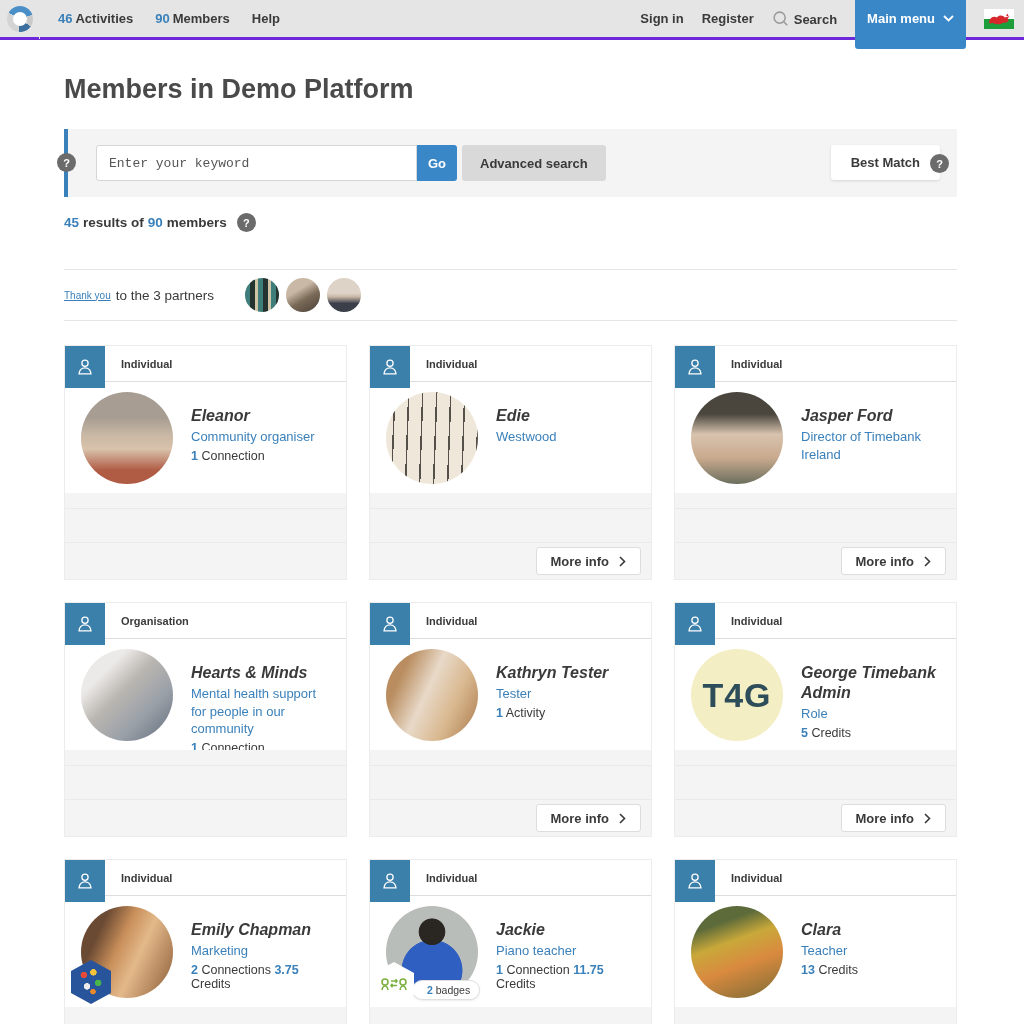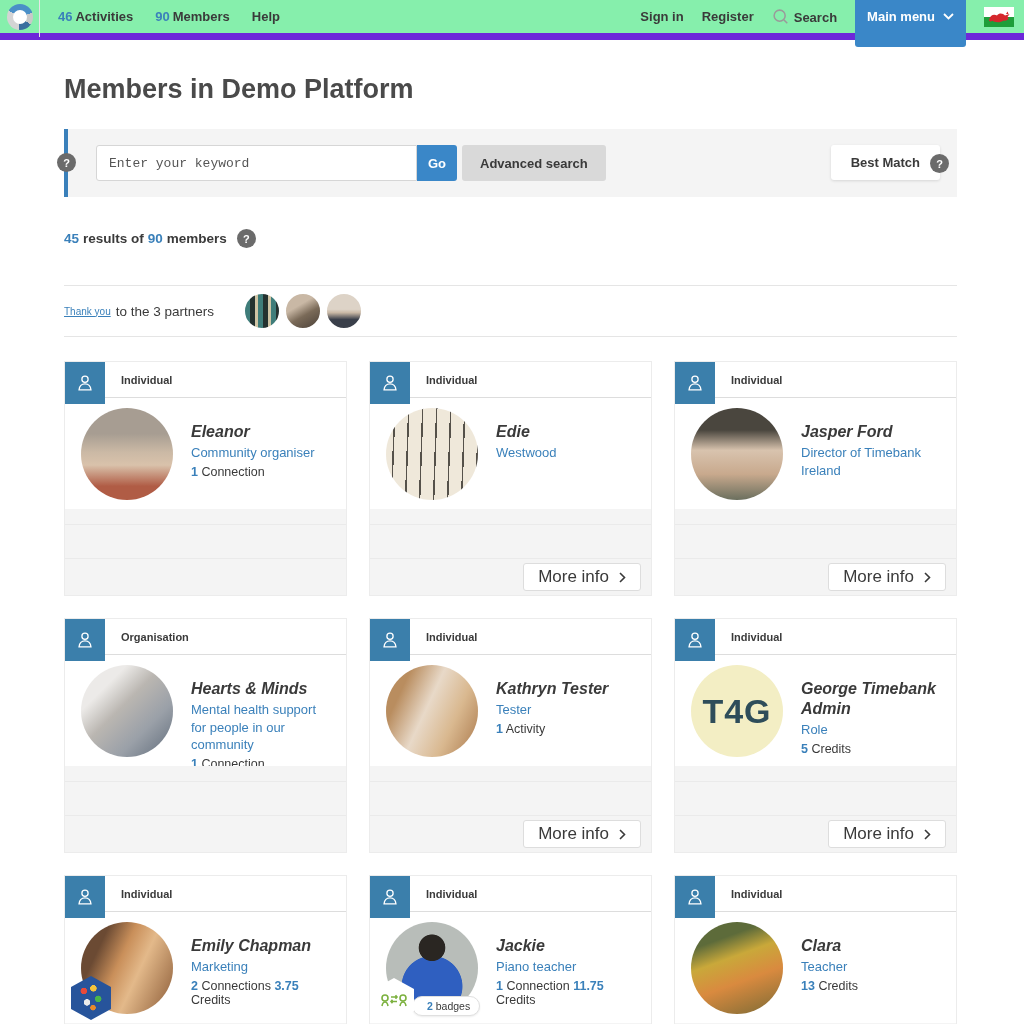--- a/index.html
+++ b/index.html
@@ -1,20 +1,20 @@
 <!DOCTYPE html>
 <html><head>
 <meta charset="utf-8">
 <style>
   * { margin:0; padding:0; box-sizing:border-box; }
   html,body { width:1024px; height:1024px; overflow:hidden; background:#fff;
     font-family:"Liberation Sans", sans-serif; color:#3a3a3a; }
 
   
-  .navbar { height:40px; display:flex; align-items:center; border-bottom:7px solid #6d28d9; background:#86efac; }
+  .navbar { height:40px; display:flex; align-items:center; border-bottom:3px solid #6d28d9; background:#e5e5e5; }
   .logo-wrap { width:40px; height:40px; display:flex; align-items:center; justify-content:center; border-right:1px solid #e6e6e6; }
   .logo { width:26px; height:26px; border-radius:50%;
     background:conic-gradient(from 300deg,#4a8fc7 0 130deg,#c9c9c9 130deg 185deg,#3a6f9f 185deg 245deg,#d4d4d4 245deg 360deg);
     display:flex; align-items:center; justify-content:center; }
   .logo .hole { width:14px; height:14px; border-radius:50%; background:#fff; }
   .nav-left { display:flex; gap:22px; margin-left:18px; }
   .nav-link { font-size:13px; font-weight:700; color:#3a3a3a; cursor:pointer; white-space:nowrap; }
   .nav-link .num { color:#3a80ba; margin-right:3px; }
   .nav-right { margin-left:auto; display:flex; align-items:center; gap:18px; padding-right:10px; }
   .search-ico { width:17px; height:17px; }
@@ -38,21 +38,21 @@
   .kw-input::placeholder { color:#555; opacity:1; }
   .btn-go { height:36px; width:40px; background:#3a87c8; color:#fff; border:none; border-radius:0 3px 3px 0;
     font-size:13px; font-weight:700; cursor:pointer; }
   .btn-adv { height:36px; margin-left:5px; background:#d9d9d9; color:#3a3a3a; border:none; border-radius:3px;
     font-size:13px; font-weight:700; padding:0 18px; cursor:pointer; }
   .best-match { position:absolute; right:17px; top:16px; background:#fff; border-radius:3px;
     box-shadow:0 1px 3px rgba(0,0,0,.12); font-size:13px; font-weight:700; padding:10px 20px; cursor:pointer; }
   .best-help { position:absolute; right:-9px; top:9px; }
 
   
-  .results-line { margin-top:32px; font-size:13.5px; font-weight:600; display:flex; align-items:center; gap:4px; }
+  .results-line { margin-top:16px; font-size:13.5px; font-weight:600; display:flex; align-items:center; gap:4px; }
   .results-line .num { color:#3a80ba; }
   .partners-row { margin-top:37px; border-top:1px solid #e5e5e5; border-bottom:1px solid #e5e5e5;
     height:52px; display:flex; align-items:center; gap:5px; }
   .thank-link { color:#3a80ba; text-decoration:underline; font-size:10px; cursor:pointer; }
   .partners-text { font-size:13.5px; margin-right:26px; }
   .pav { width:38px; height:38px; border-radius:50%; border:2px solid #fff; margin-left:-2px; cursor:pointer; }
   .pav1 { background:repeating-linear-gradient(90deg,#3f7d7a 0 5px,#243230 5px 10px,#cfc4a5 10px 13px); }
   .pav2 { background:linear-gradient(150deg,#c9b8a5 0 35%,#7a6a58 60%,#4a4038 100%); }
   .pav3 { background:linear-gradient(180deg,#ddd3c7 0 45%,#c9b8a5 55%,#3a3f4a 75%); }
 
@@ -69,21 +69,21 @@
   .name { font-size:16px; font-weight:700; line-height:1.25;font-style:italic; }
   .role { font-size:13px; color:#3a80ba; line-height:1.35; margin-top:2px; }
   .stats { font-size:12.5px; margin-top:3px; }
   .stats .num { color:#3a80ba; font-weight:700; }
   .card-rows { position:absolute; left:0; right:0; bottom:0; top:147px; background:#f4f4f4; display:flex; flex-direction:column; }
   .crow { border-top:1px solid #eaeaea; }
   .r1 { height:15px; border-top:none; }
   .r2 { height:34px; }
   .r3 { flex:1; display:flex; align-items:center; justify-content:flex-end; padding-right:10px; }
   .more-btn { background:#fff; border:1px solid #ddd; border-radius:3px; height:28px; padding:0 14px;
-    font-size:17px; font-weight:400; color:#3a3a3a; display:flex; align-items:center; gap:10px; cursor:pointer;
+    font-size:13px; font-weight:700; color:#3a3a3a; display:flex; align-items:center; gap:10px; cursor:pointer;
     font-family:"Liberation Sans",sans-serif; }
 
   
   .av-eleanor { background:linear-gradient(180deg,#a79d92 0 28%,#cbb9a5 48%,#d9c2ab 62%,#b05c45 85%); }
   .av-edie { background:repeating-linear-gradient(92deg,#efe8da 0 8px,#55514a 8px 9.5px,#efe8da 9.5px 14px); }
   .av-jasper { background:linear-gradient(180deg,#4a463e 0 24%,#d8c3ae 46%,#c8a98d 72%,#6b6f5e 100%); }
   .av-hearts { background:linear-gradient(135deg,#eceae8 0 25%,#bab6b1 45%,#9aa0a8 70%,#5f6b7a 100%); }
   .av-kathryn { background:linear-gradient(115deg,#b98d5f 0 20%,#e8d9c8 45%,#d9b88f 70%,#a9774a 100%); }
   .av-george { background:#f3eec4; display:flex; align-items:center; justify-content:center; }
   .av-text { font-size:34px; font-weight:700; color:#2e4d5a; letter-spacing:1px; }

